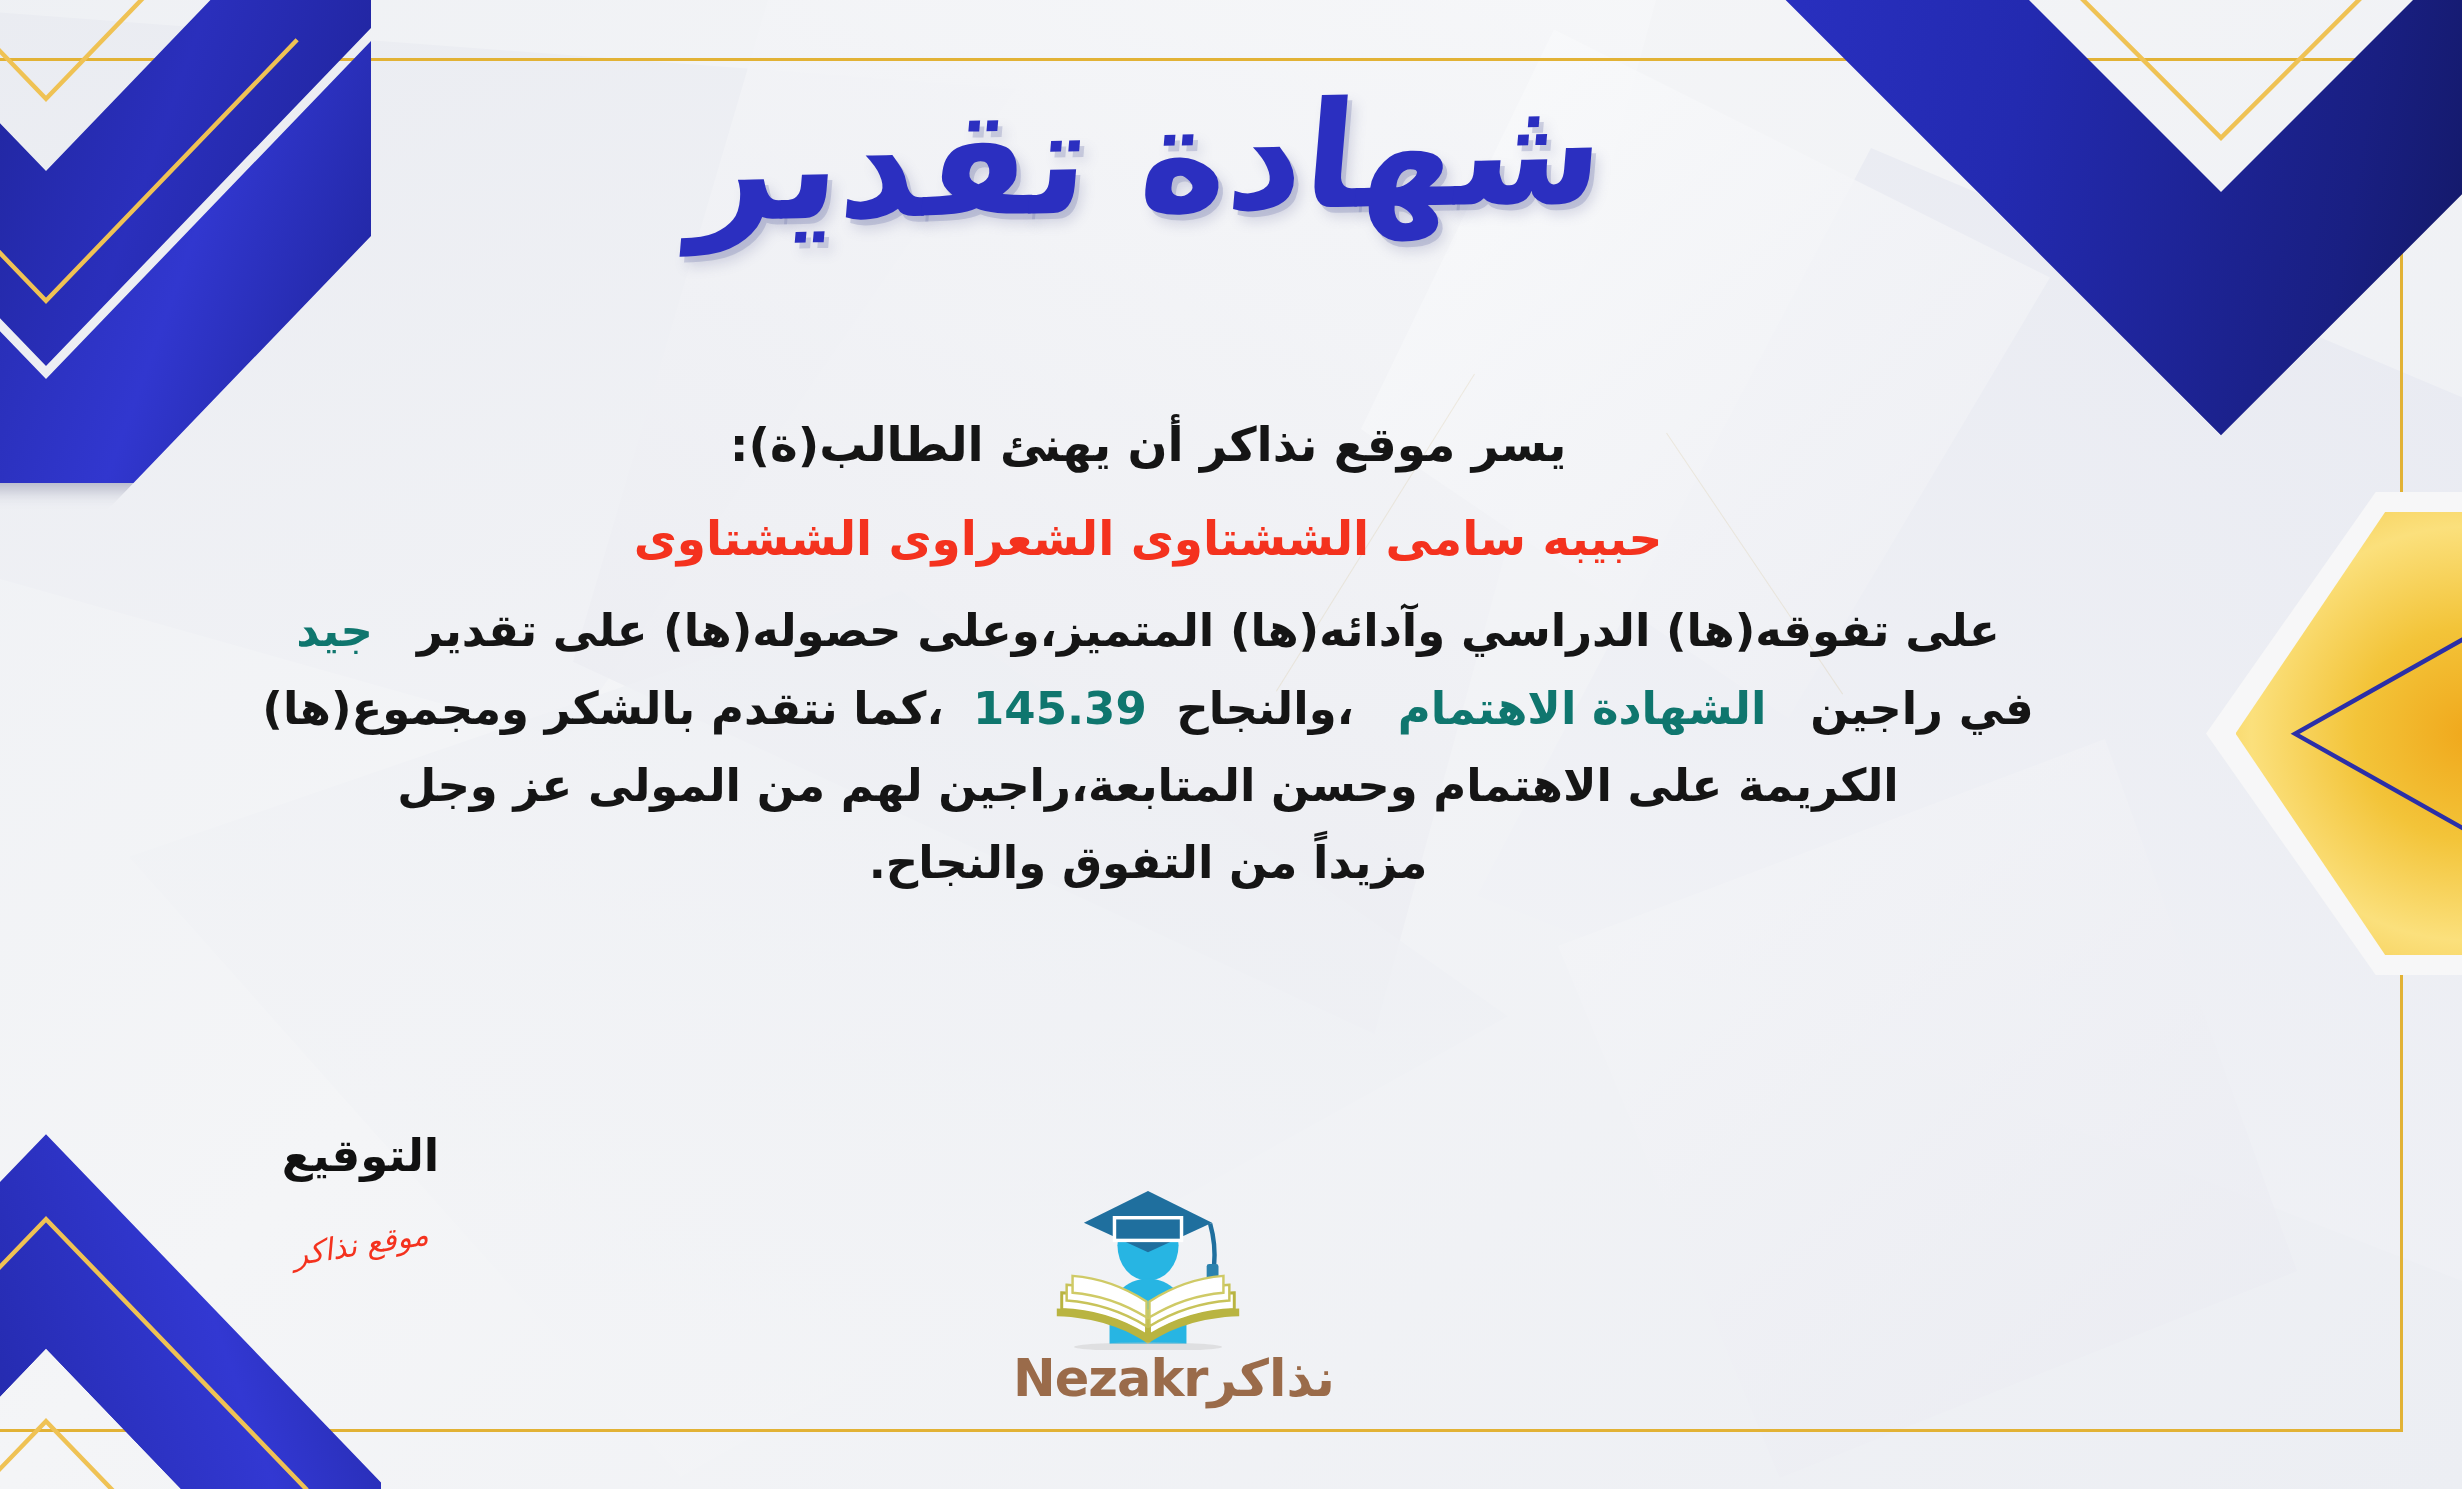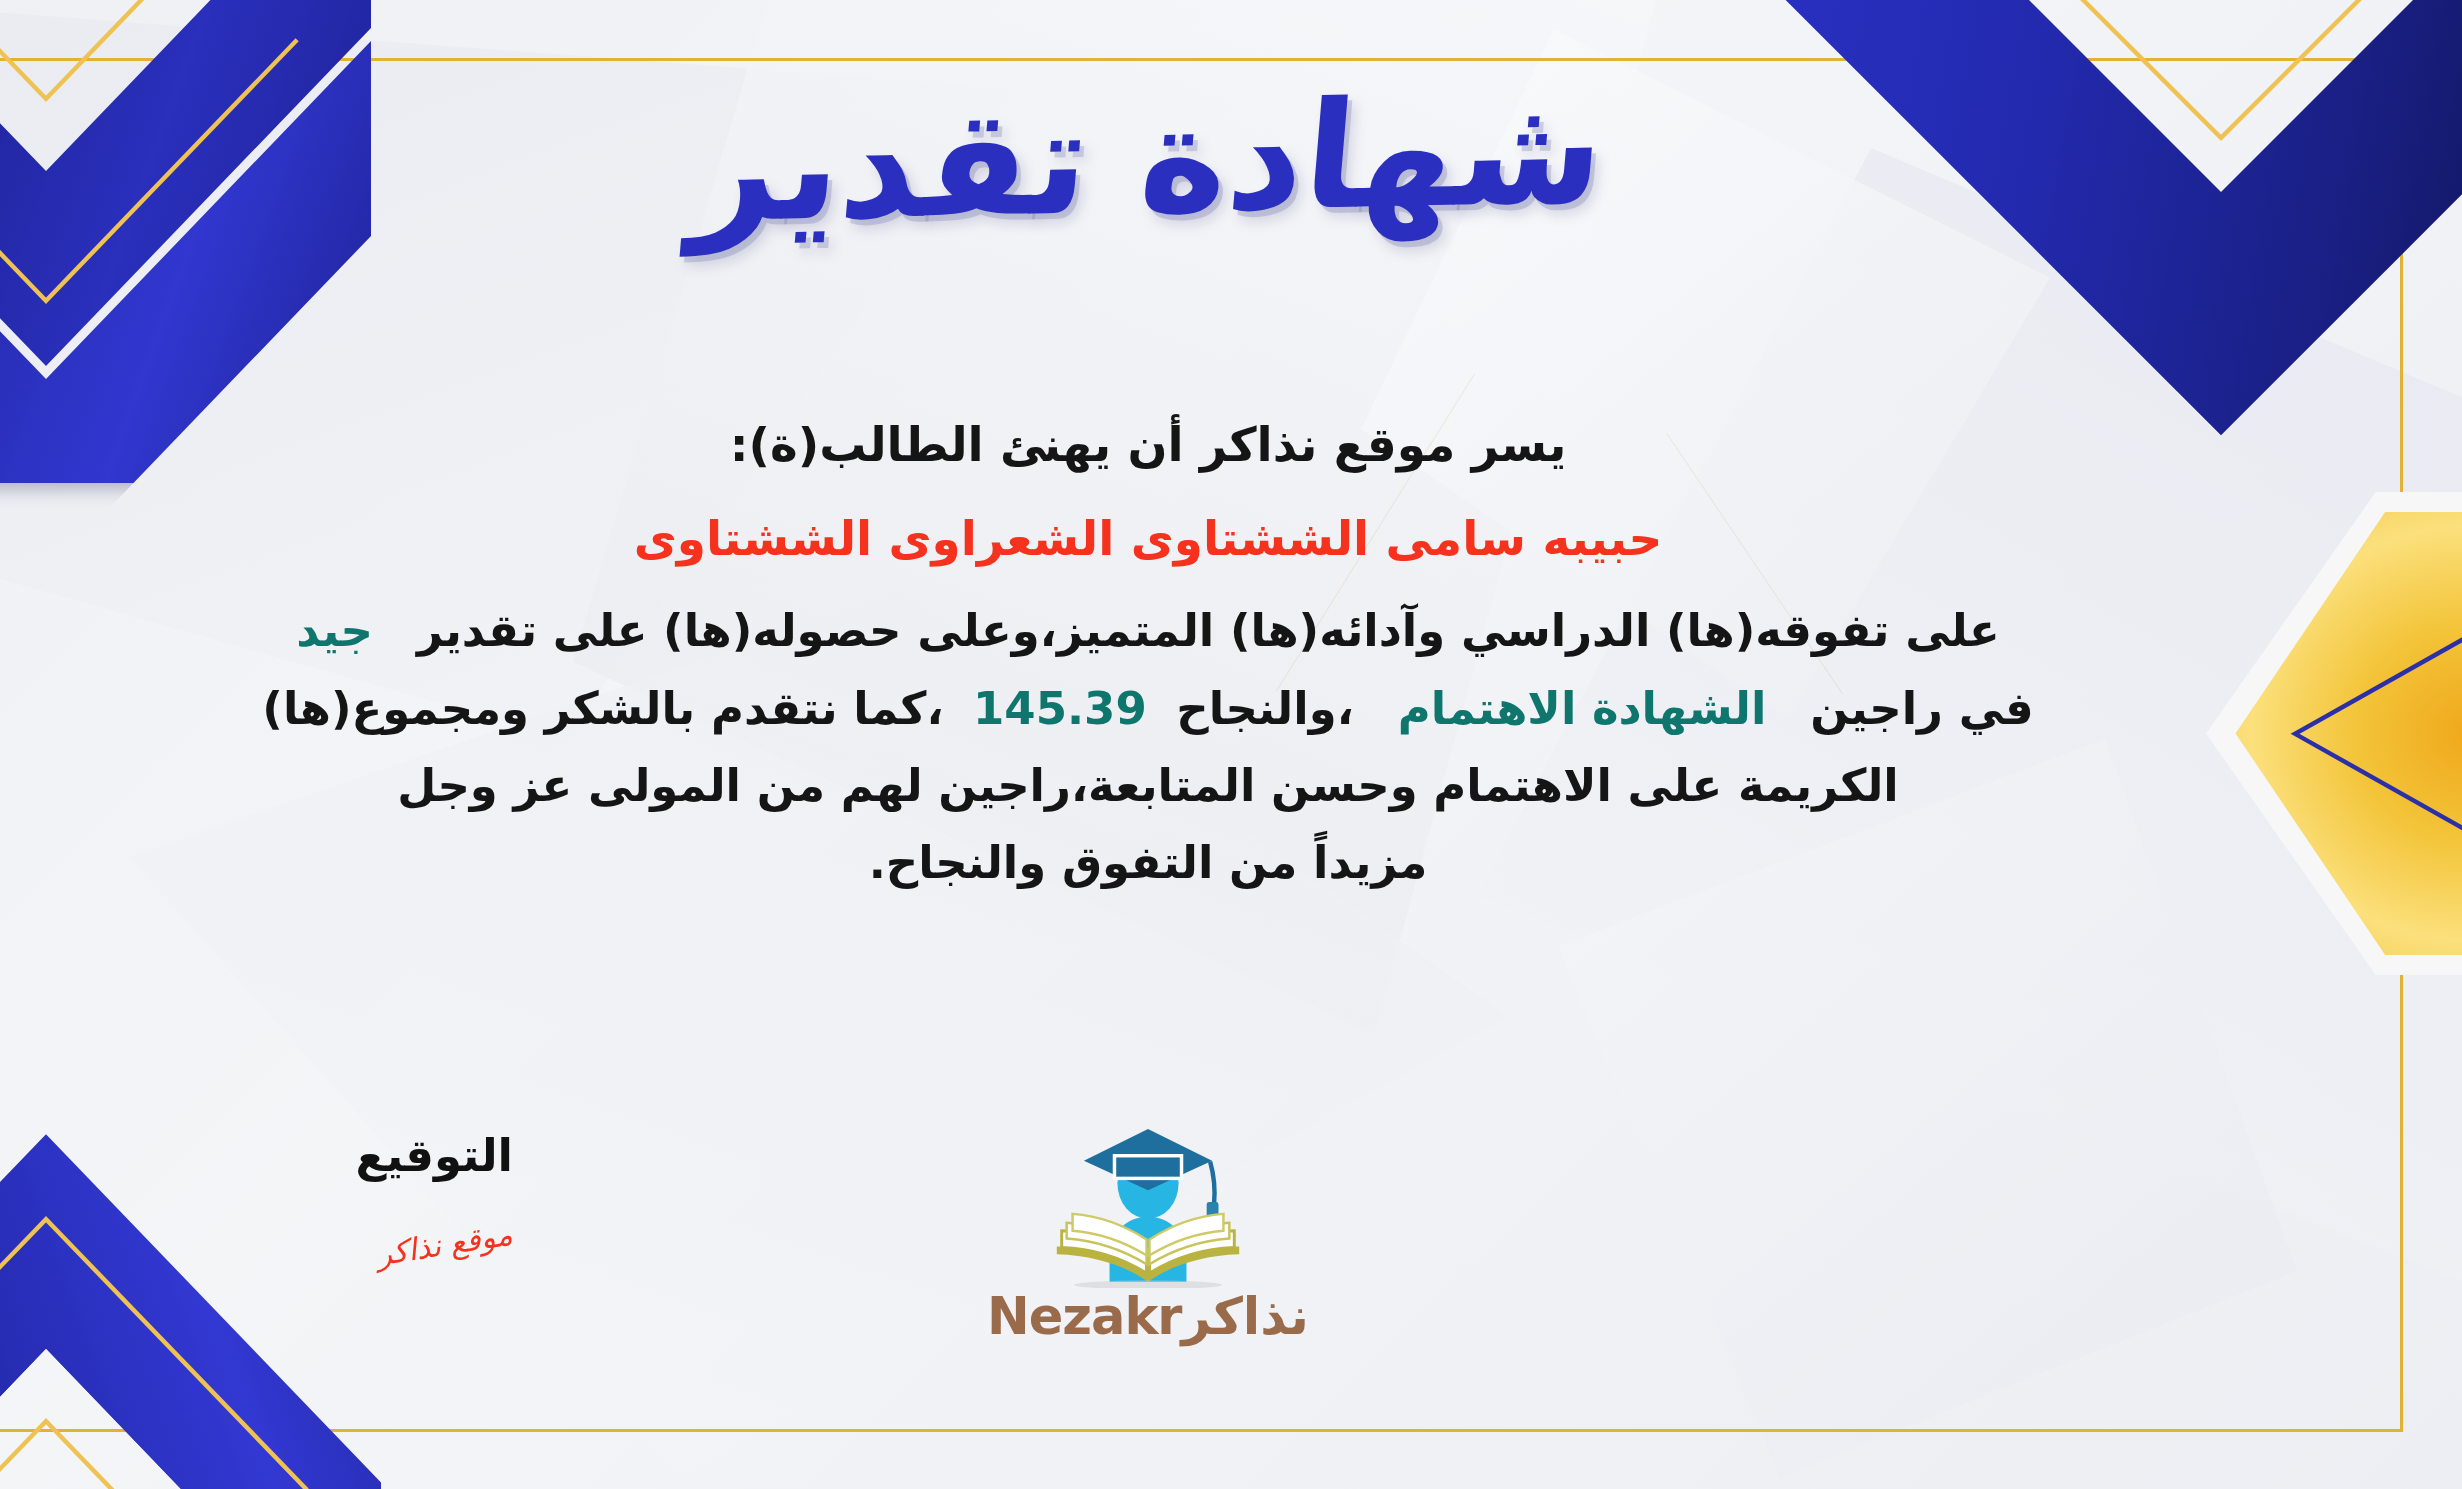--- a/index.html
+++ b/index.html
@@ -186,21 +186,21 @@
   .hl-red { color: #0f766e; }
   .gap-sm { display: inline-block; width: 29.5px; }
   .gap-md { display: inline-block; width: 44px; }
 
   
   .sig-block {
     position: absolute;
     left: 374px;
     top: 1133px;
     width: 305px;
-    text-align: right;
+    text-align: center;
   }
   .sig-label {
     font-size: 45px;
     font-weight: 700;
     color: #111;
     line-height: 1;
   }
   .sig-script {
     margin-top: 49px;
     font-family: "DejaVu Serif", "Liberation Serif", serif;
@@ -210,23 +210,23 @@
     transform: rotate(-9deg);
     display: inline-block;
     letter-spacing: 1px;
   }
 
   
   .logo {
     position: absolute;
     left: 50%;
     transform: translateX(-50%);
-    top: 1125px;
+    top: 1187px;
     width: 374px;
-    text-align: center;
+    text-align: right;
   }
   .logo svg { display: block; margin: 0 auto; }
   .logo-text {
     margin-top: 3px;
     font-size: 51px;
     font-weight: 700;
     color: #9a6b4a;
     letter-spacing: -1px;
     line-height: 1;
     font-family: "DejaVu Sans", "Liberation Sans", sans-serif;

